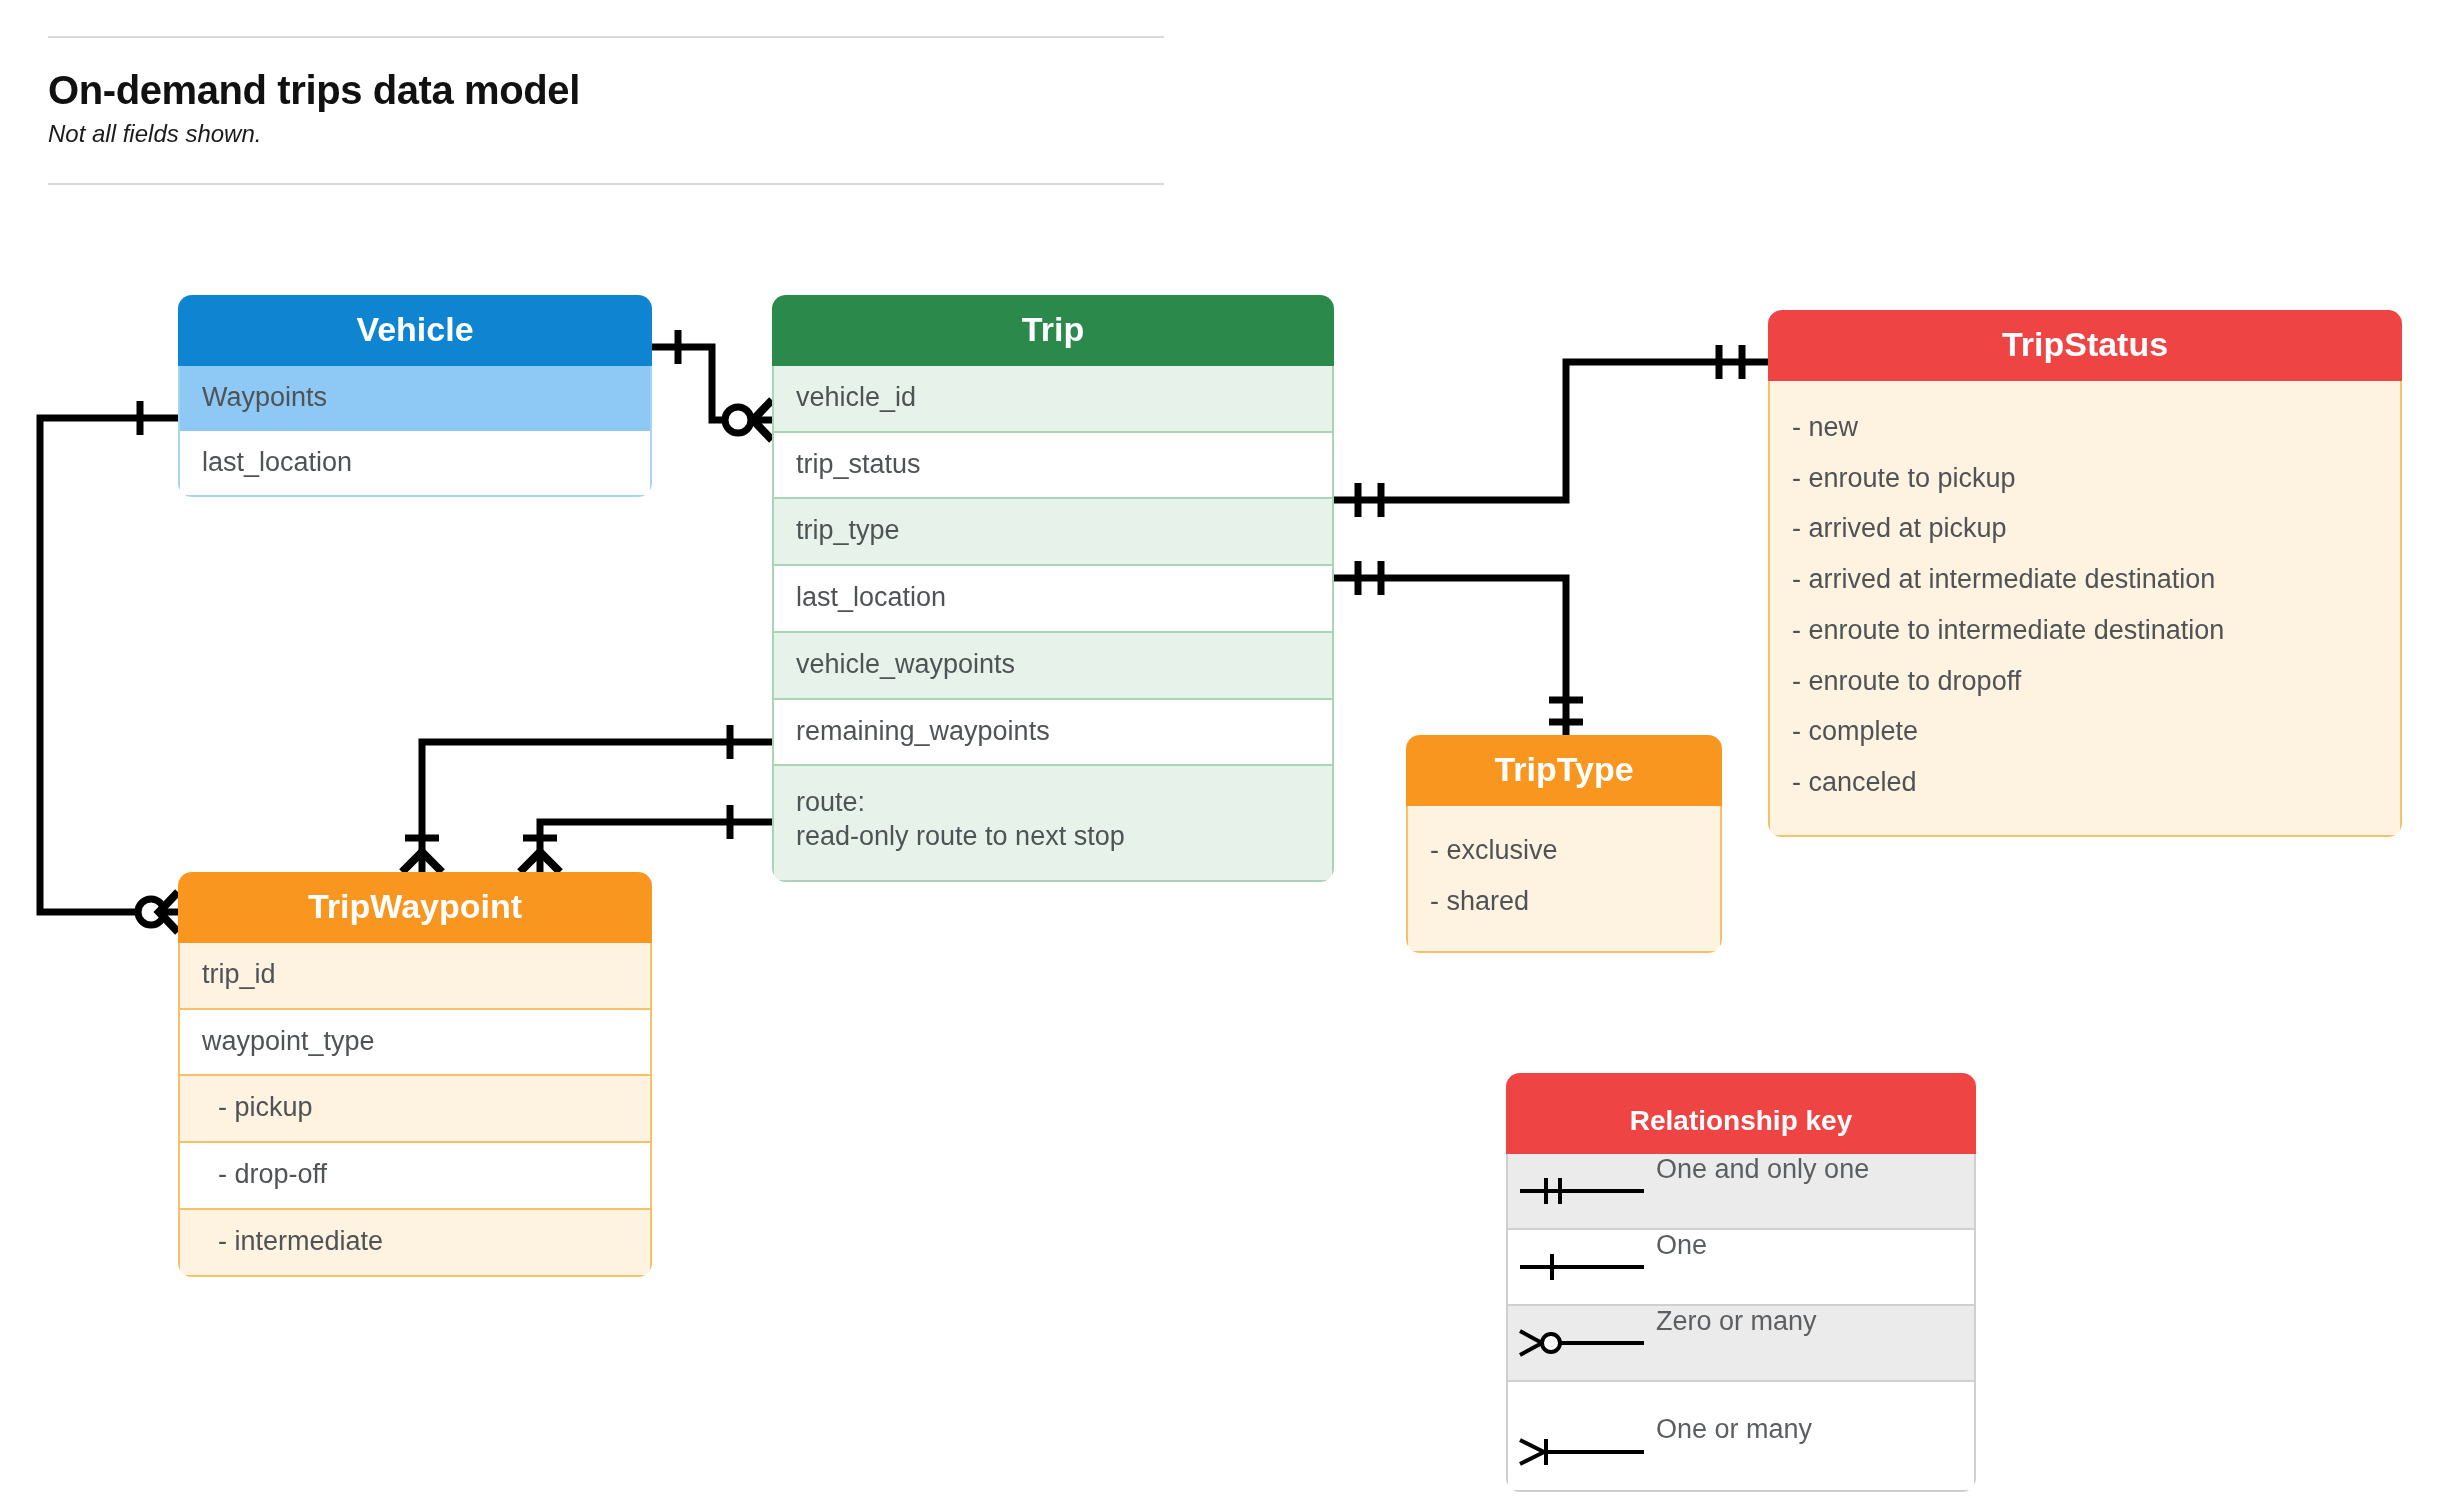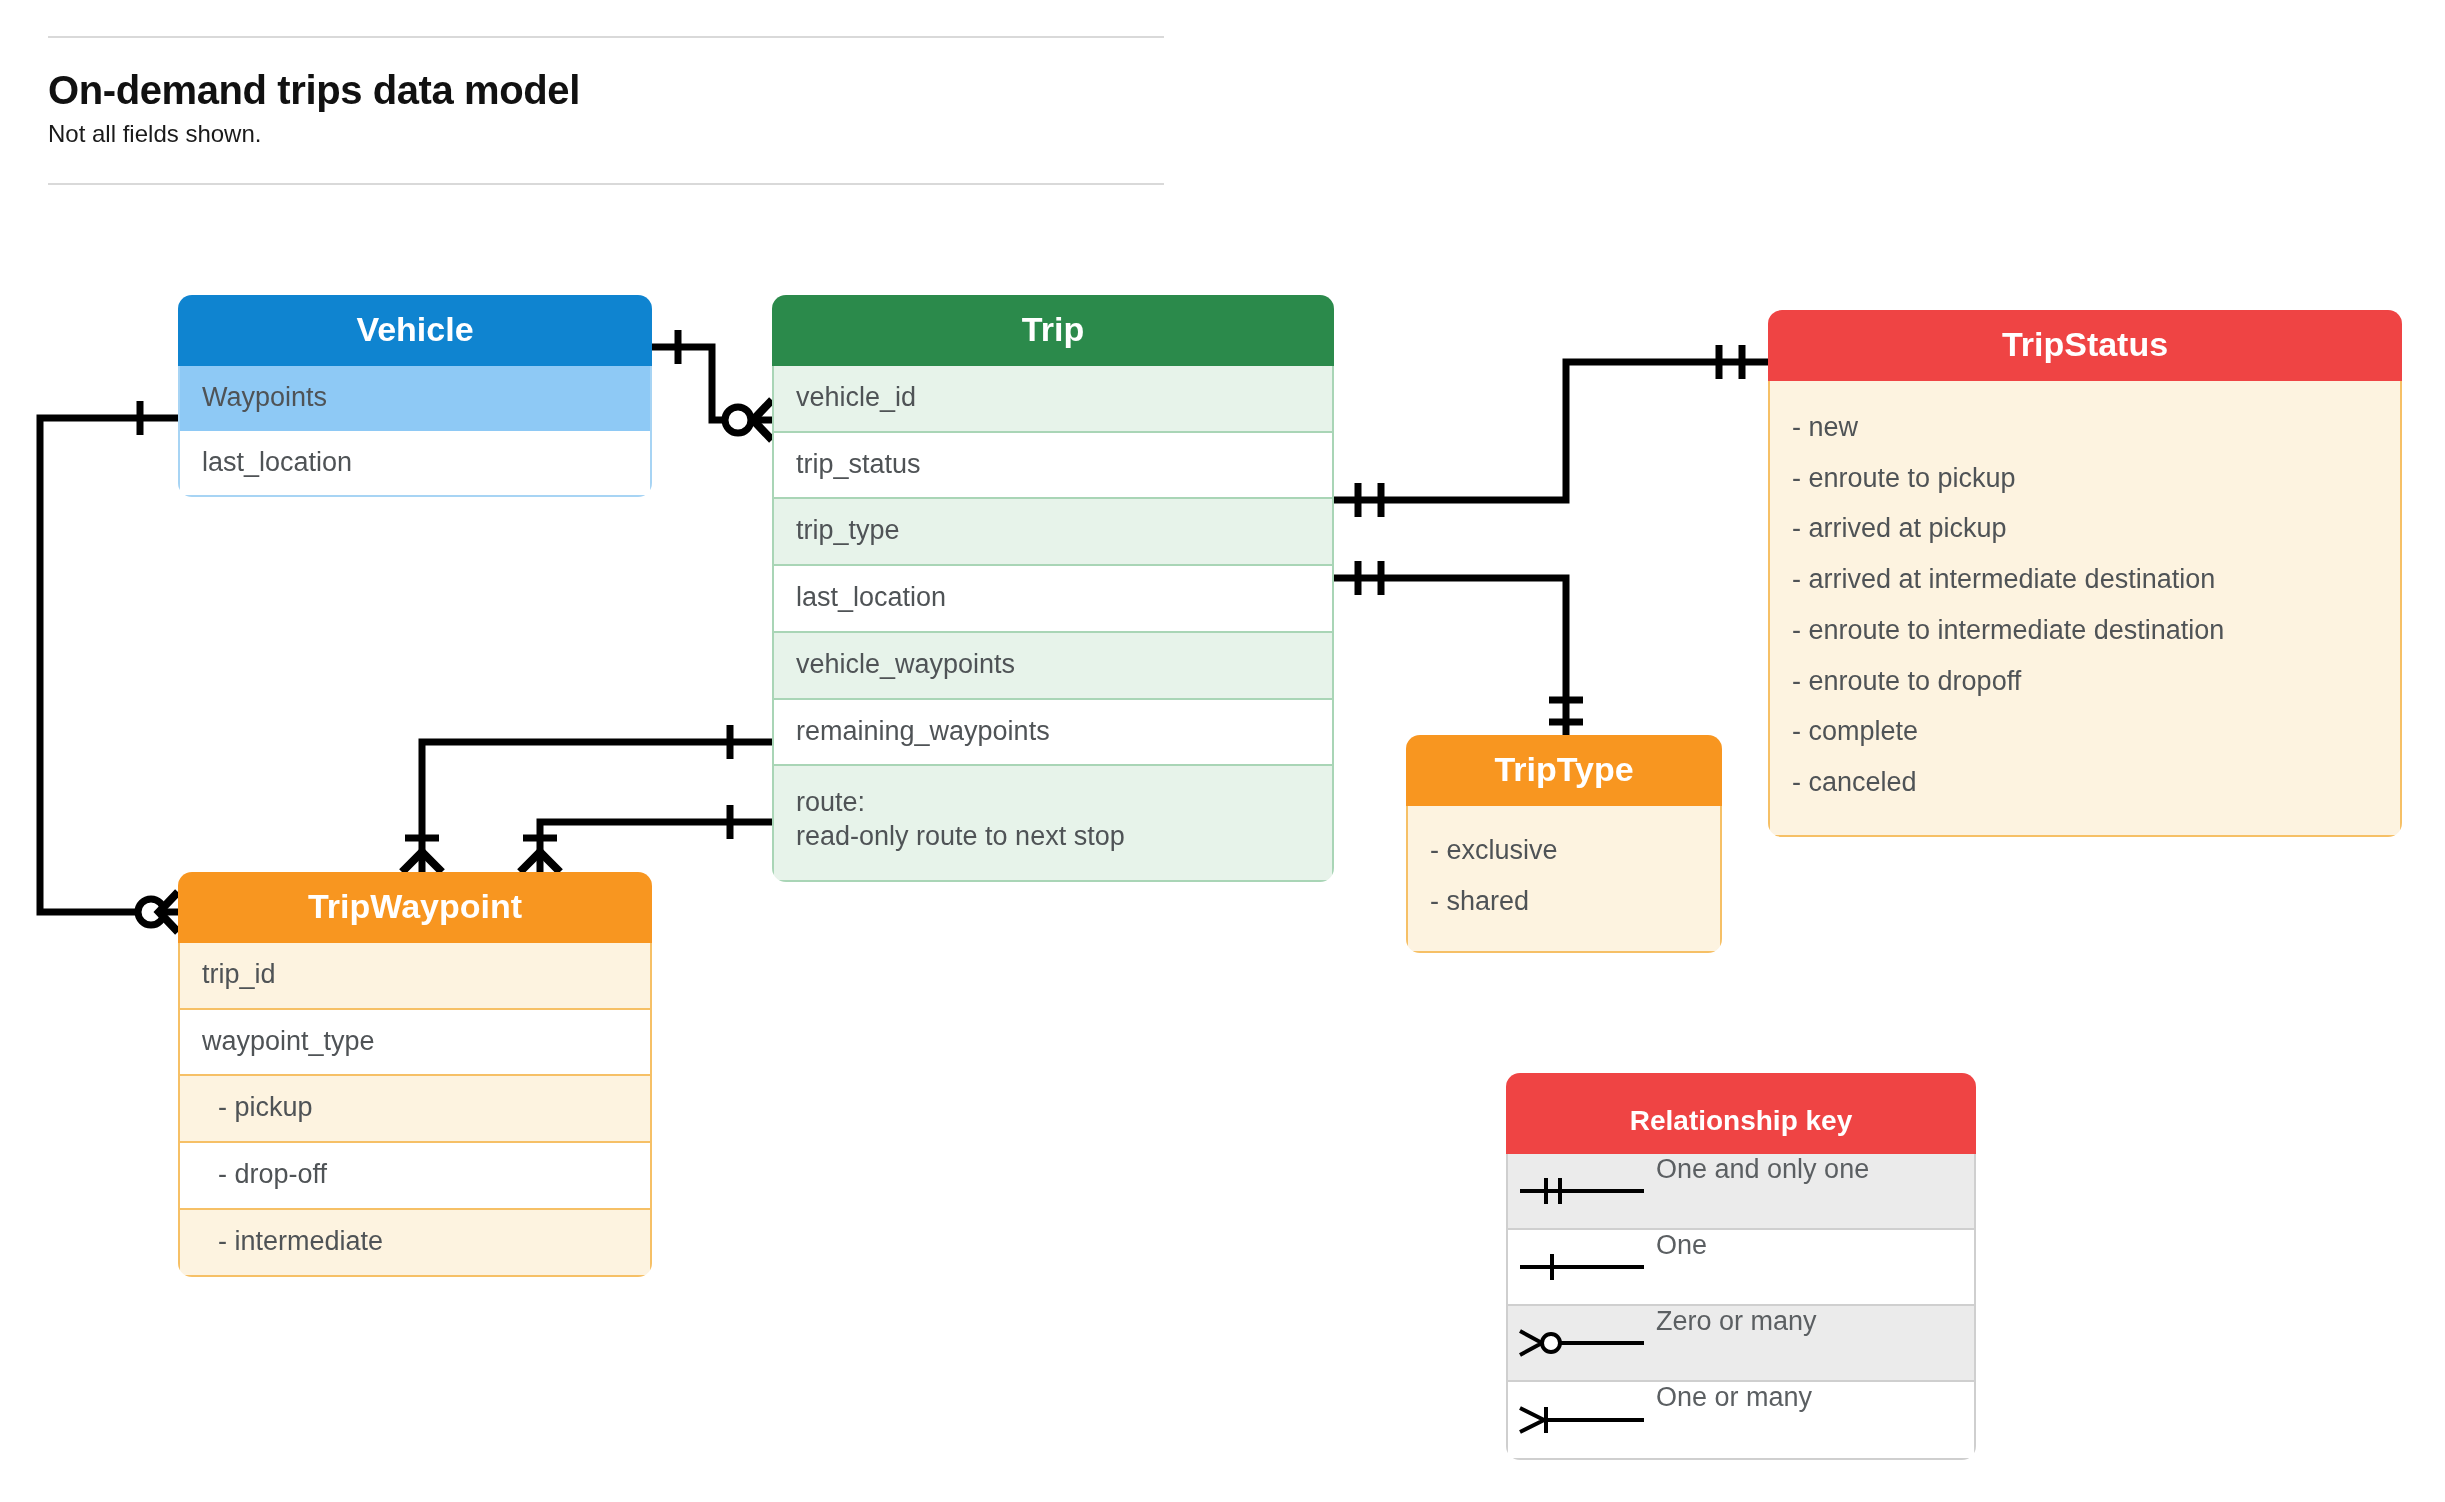--- a/index.html
+++ b/index.html
@@ -37,20 +37,21 @@
     color: #111111;
     letter-spacing: -0.4px;
     margin: 30px 0 0 0;
     line-height: 1.1;
   }
   #page-subtitle {
     font-size: 24px;
     color: #1a1a1a;
     margin: 8px 0 0 0;
     line-height: 1.2;
+    font-style: italic;
   }
   #header-rule-bottom {
     margin-top: 34px;
   }
 
   
   #connectors {
     position: absolute;
     left: 0;
     top: 0;
@@ -195,21 +196,21 @@
     border-top: none;
     background: #ffffff;
     border-radius: 0 0 6px 6px;
   }
   .key-row {
     display: flex;
     height: 76px;
     border-bottom: 2px solid #cfcfcf;
     box-sizing: border-box;
   }
-  .key-row:last-child { border-bottom: none; }
+  .key-row:last-child { border-bottom: none; margin-top: 32px; }
   .key-row.shade { background: #ebebeb; }
   .key-symbol {
     width: 148px;
     flex: 0 0 148px;
     display: flex;
     align-items: center;
     justify-content: center;
   }
   .key-label {
     font-size: 27px;

